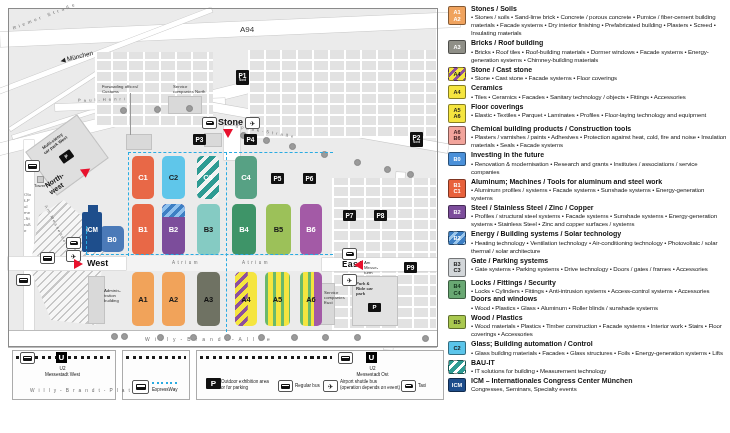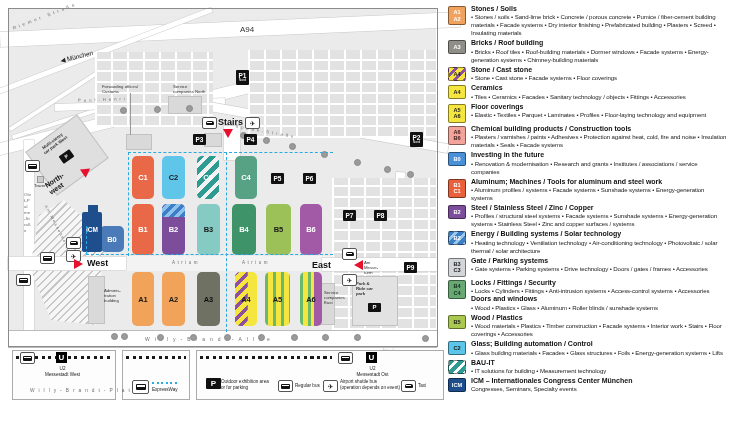--- a/index.html
+++ b/index.html
@@ -242,37 +242,37 @@
 turm</div>
   <div class="abs ml" style="left:356px;top:281px;font-weight:bold;z-index:5;">Park &amp;
 Ride car
 park</div>
   <div class="abs ml" style="left:34px;top:183px;z-index:5;">Tower</div>
   <div class="abs" style="left:40px;top:138px;transform:rotate(-36deg);font-size:4.3px;line-height:5.2px;font-weight:bold;color:#333;white-space:pre-line;text-align:center;z-index:5;">Multi-storey
 car park West</div>
   <div class="abs badge-p" style="left:60px;top:152px;transform:rotate(-36deg);padding:1px 2px;font-size:5px;">P</div>
   <div class="abs badge-p" style="left:368px;top:303px;padding:1px 2px;font-size:6px;">P</div>
 
-  <div class="ent" style="left:218px;top:117px;">Stairs</div>
+  <div class="ent" style="left:218px;top:117px;">Stone</div>
   <div class="tri tri-down" style="left:223px;top:129px;"></div>
   <div class="icon-badge" style="left:202px;top:117px;">
       <div class="glyph-car"></div>
     </div>
   <div class="icon-badge" style="left:245px;top:117px;">
       <span class="glyph-plane">✈</span>
     </div>
 
   <div class="ent" style="left:46px;top:176px;transform:rotate(-33deg);font-size:7px;line-height:7.5px;">North-
 west</div>
   <div class="tri tri-right" style="left:82px;top:166px;transform:rotate(-35deg);"></div>
 
   <div class="tri tri-right" style="left:74px;top:259px;"></div>
   <div class="ent" style="left:87px;top:258px;">West</div>
 
-  <div class="ent" style="left:312px;top:260px;">East</div>
+  <div class="ent" style="left:342px;top:260px;font-family:Liberation Mono, monospace;">East</div>
   <div class="tri tri-left" style="left:354px;top:260px;"></div>
   <div class="icon-badge" style="left:342px;top:248px;">
       <div class="glyph-car"></div>
     </div>
   <div class="icon-badge" style="left:342px;top:274px;">
       <span class="glyph-plane">✈</span>
     </div>
 
   <div class="abs" id="map-frame"></div>
 

